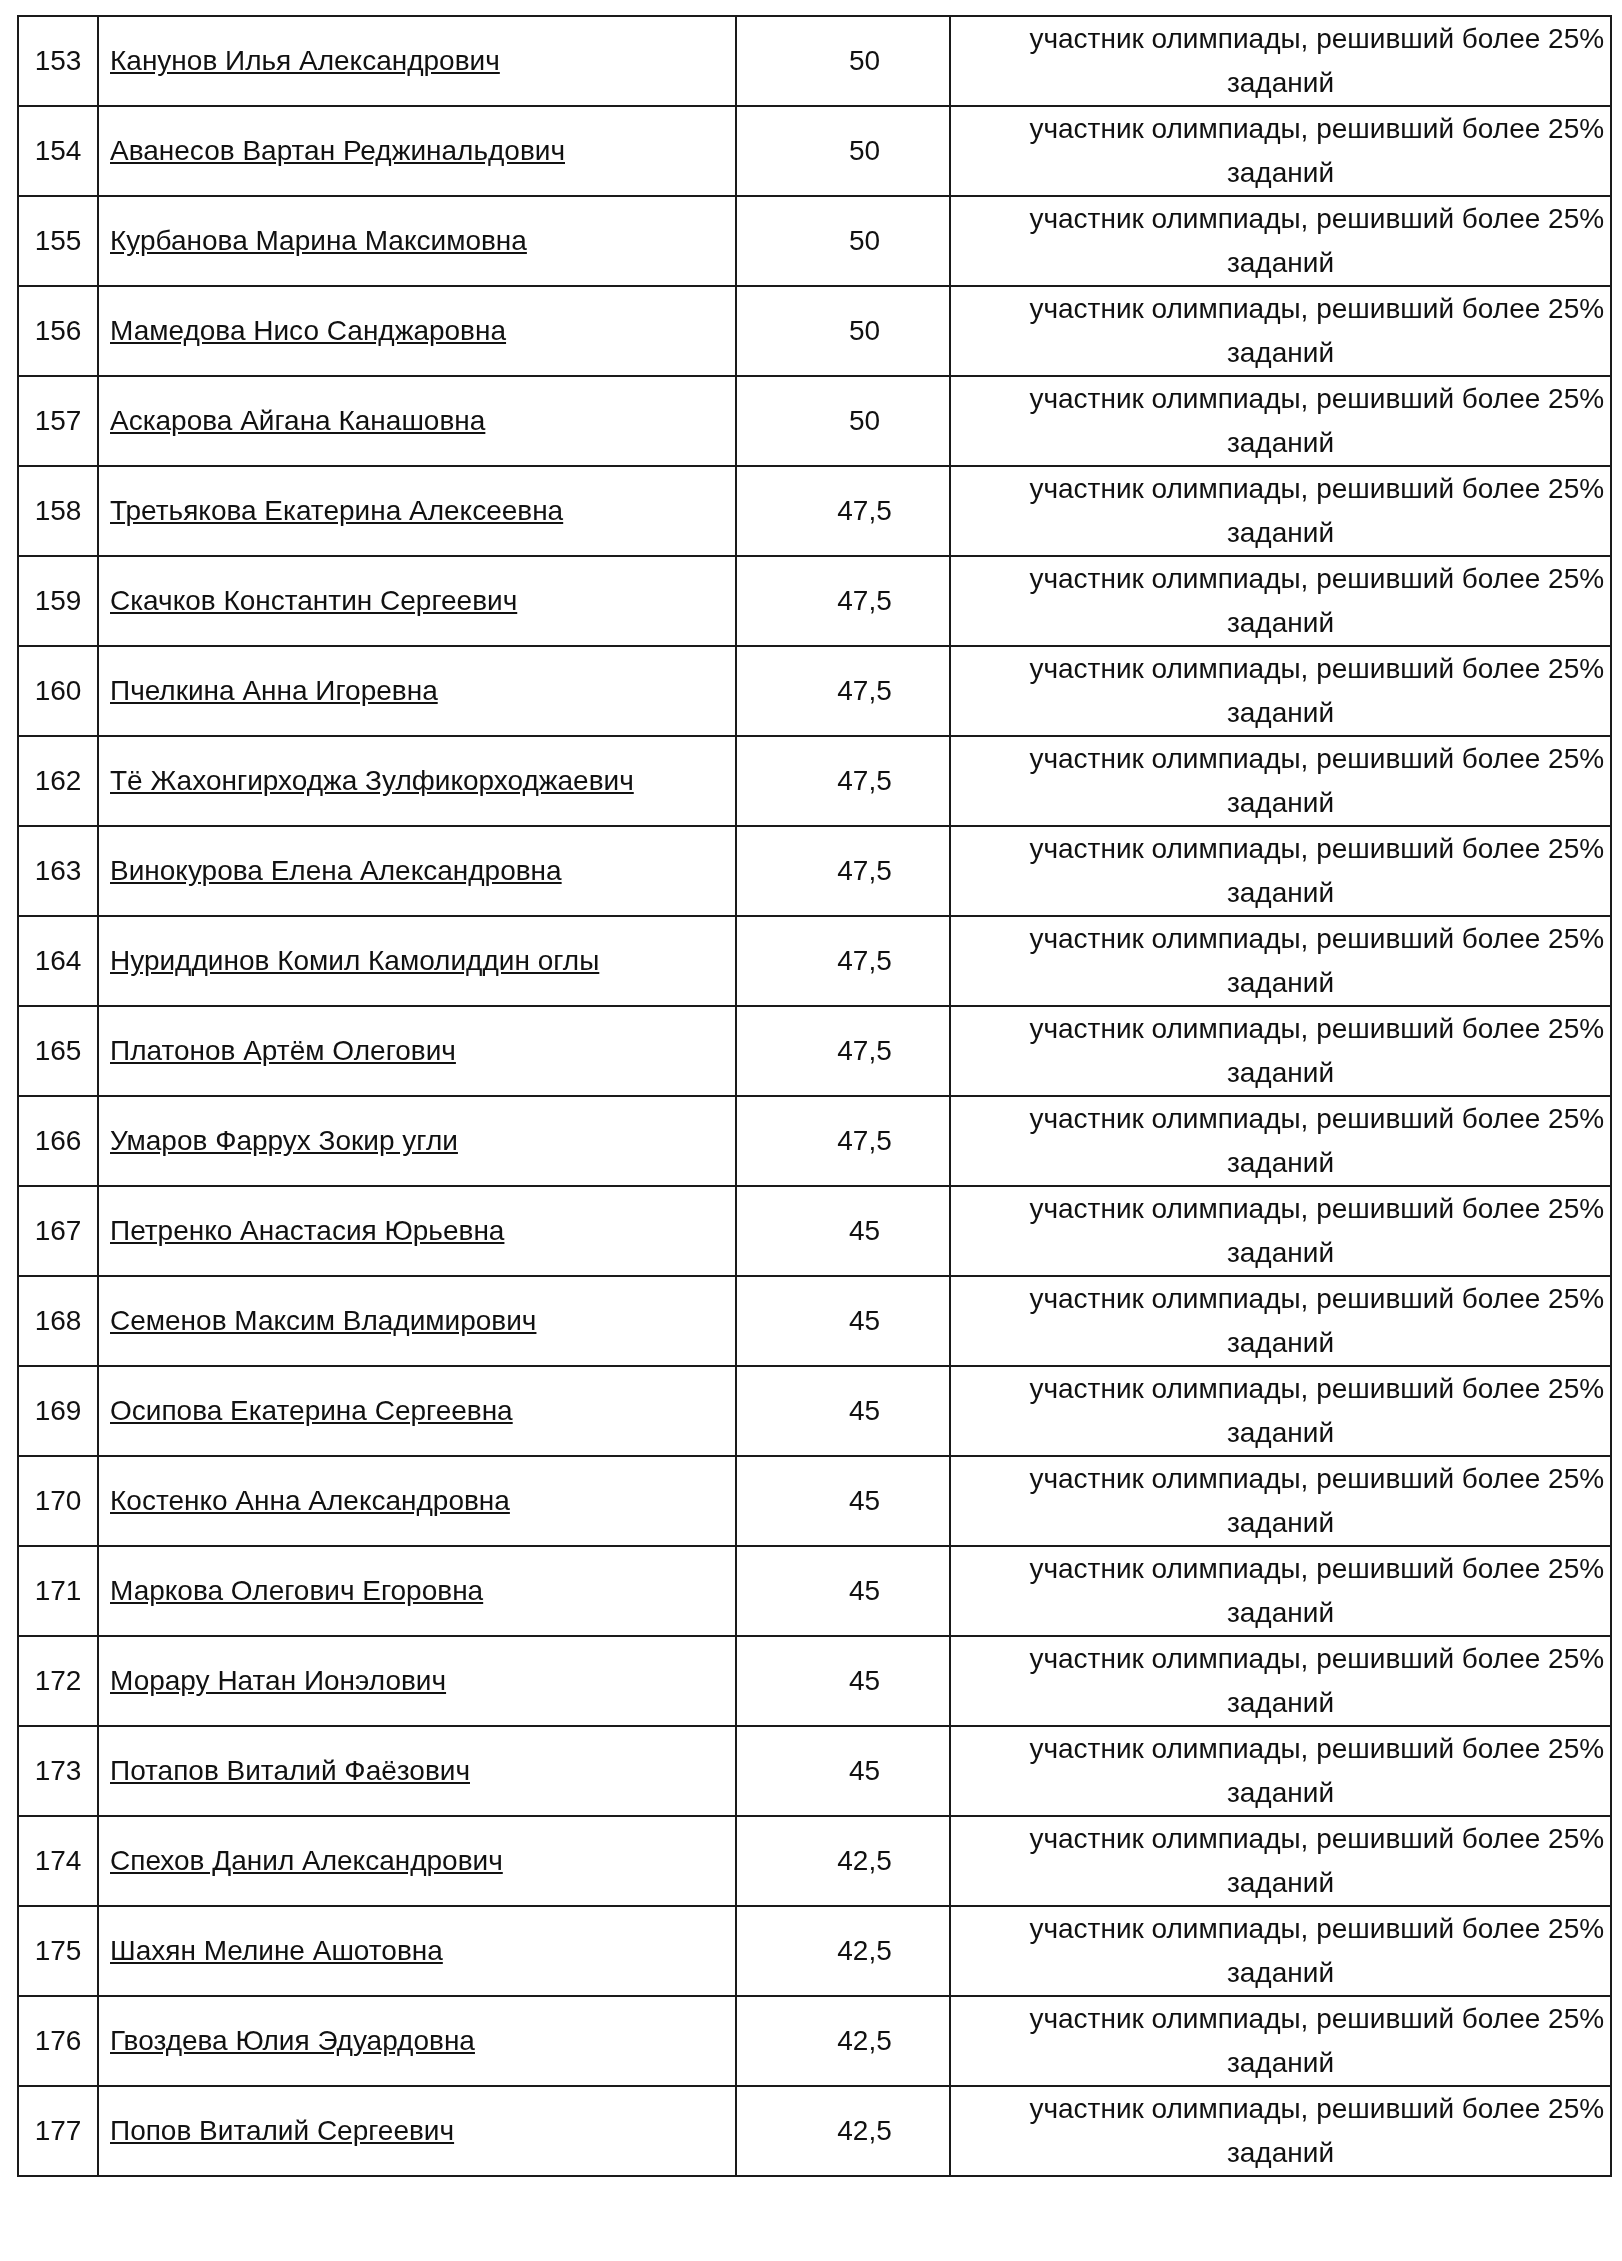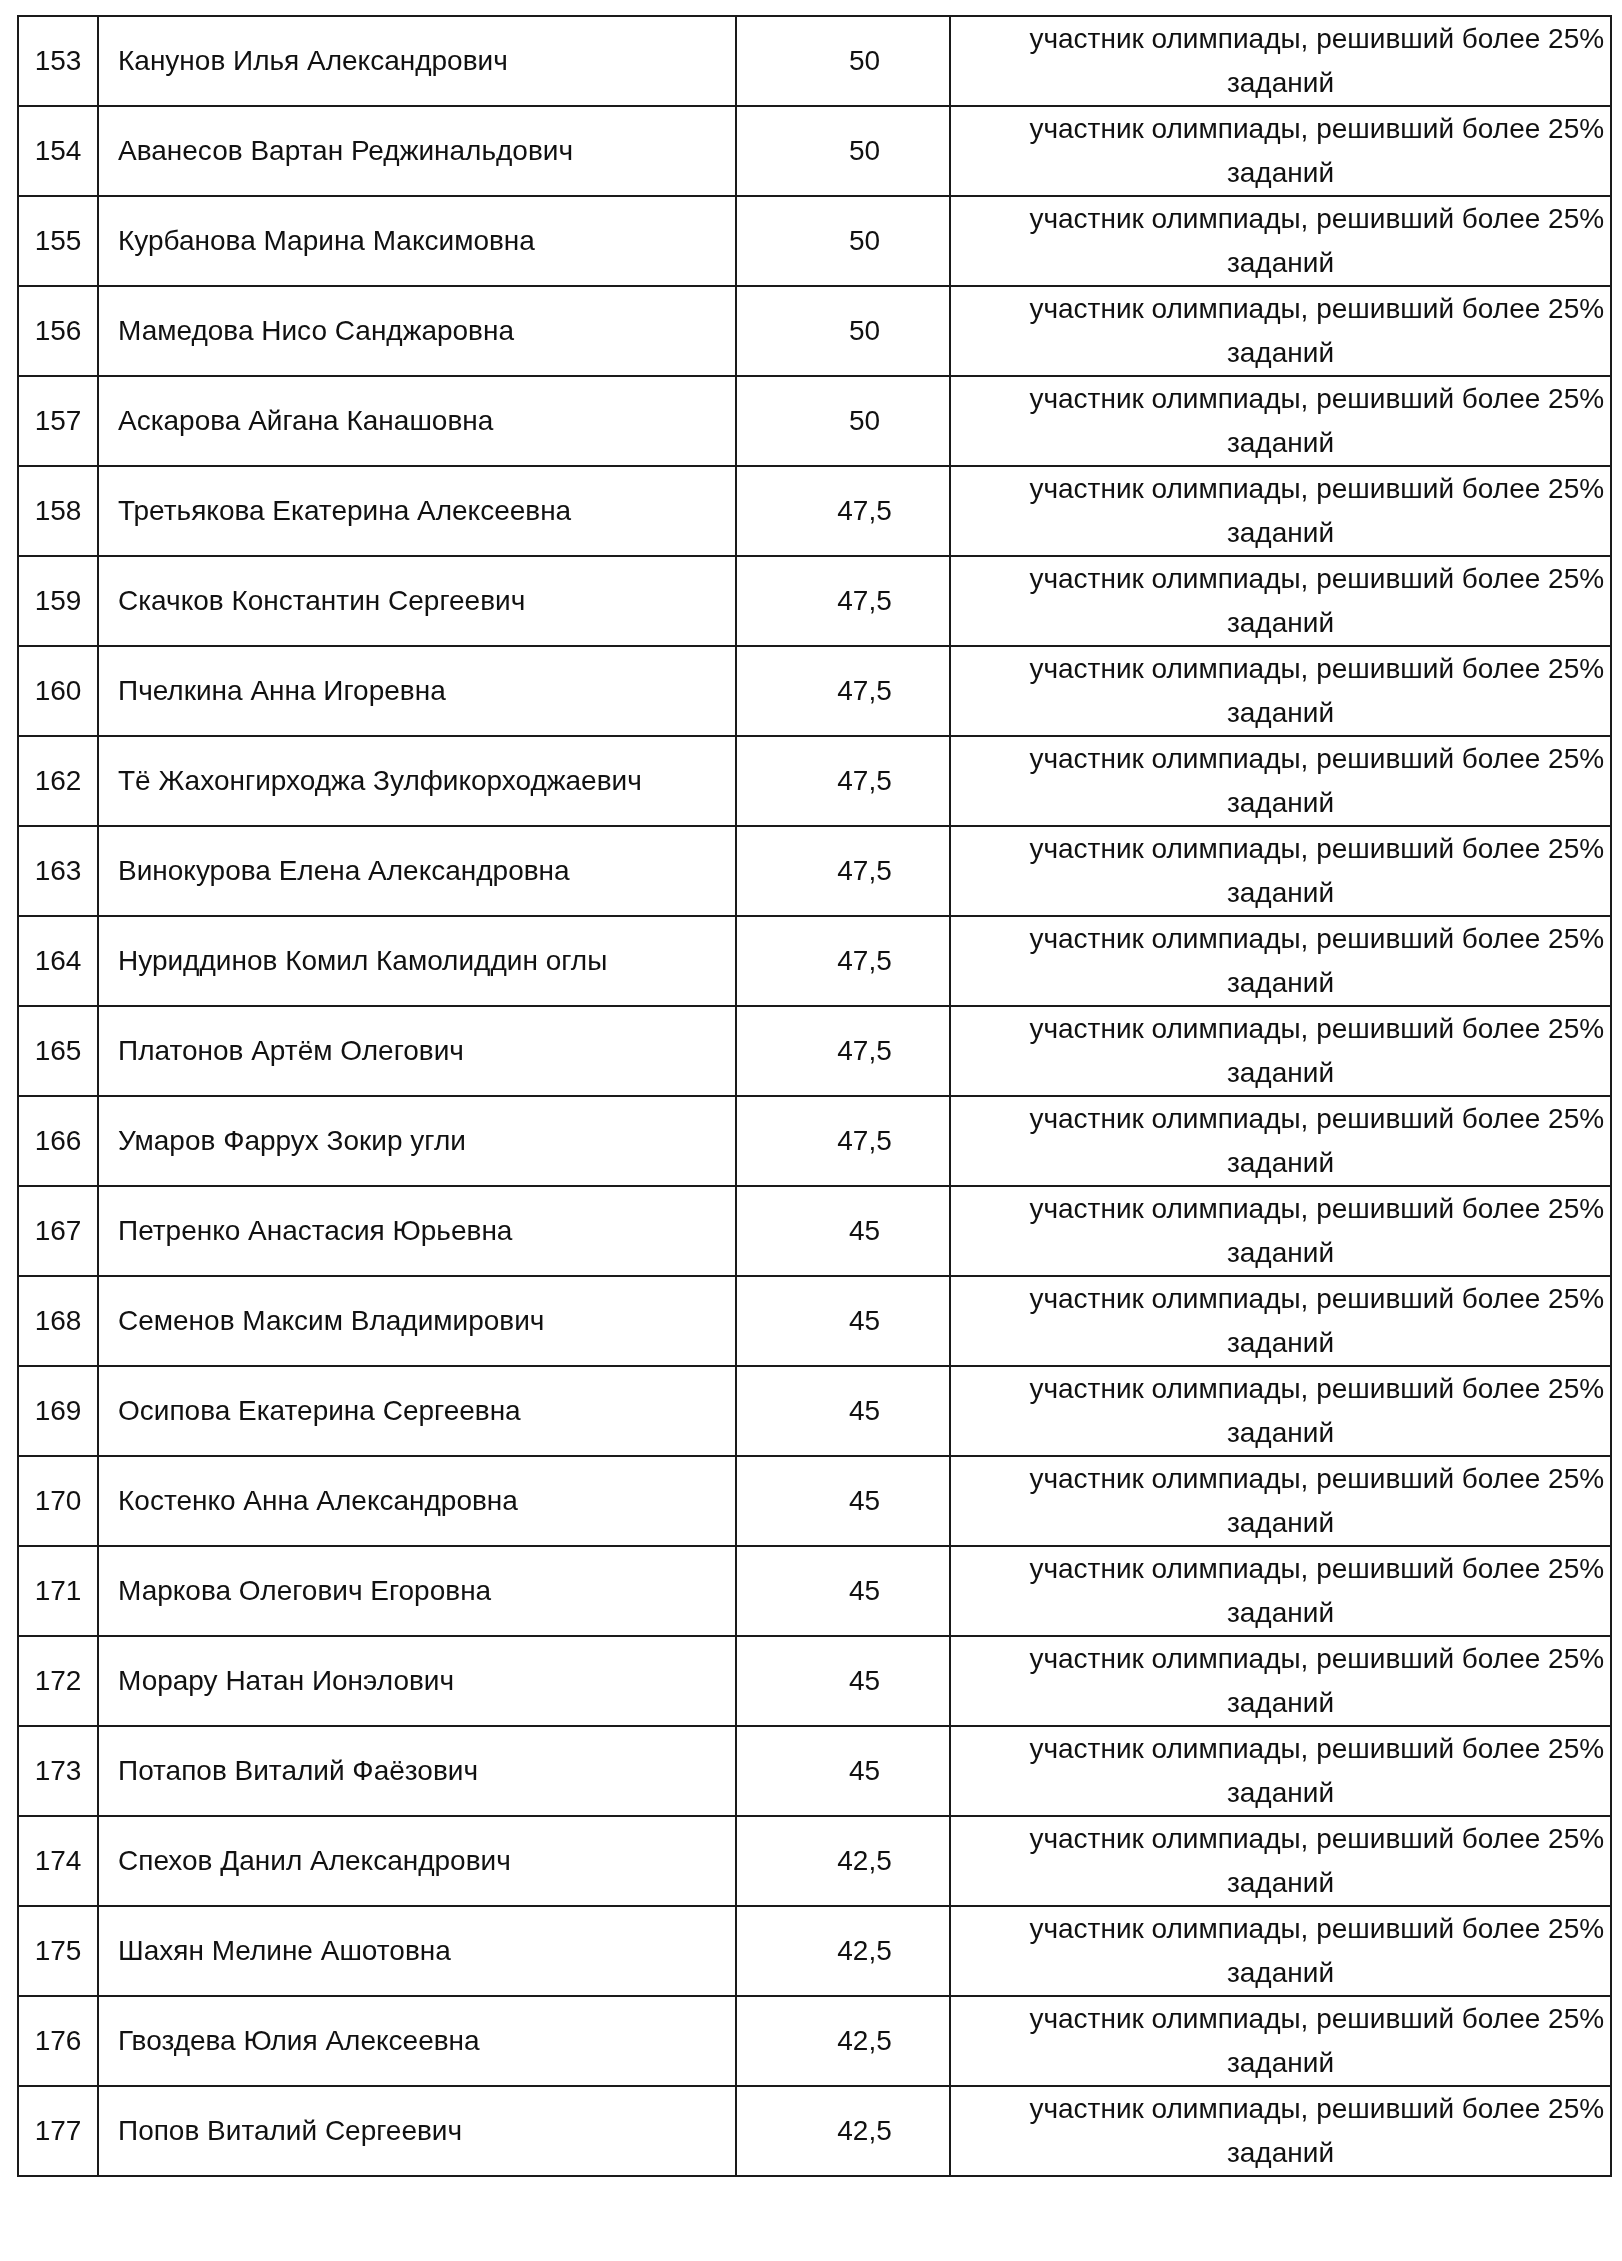--- a/index.html
+++ b/index.html
@@ -6,21 +6,21 @@
   body { width: 1622px; height: 2261px; position: relative; overflow: hidden;
          font-family: "Liberation Sans", "DejaVu Sans", sans-serif; color: #111; }
   .sheet { position: absolute; left: 17px; top: 14.7px; width: 1593px; }
   table { border-collapse: collapse; width: 1593px; table-layout: fixed; }
   col.c-num { width: 80px; }
   col.c-name { width: 638px; }
   col.c-score { width: 214px; }
   col.c-status { width: 661px; }
   td { border: 2.2px solid #1a1a1a; height: 84px; padding: 0; vertical-align: middle; }
   td.num { text-align: center; font-size: 28px; }
-  td.name { text-align: left; padding-left: 19px; font-size: 28px; white-space: nowrap; overflow: hidden; }
+  td.name { text-align: left; padding-left: 11px; font-size: 28px; white-space: nowrap; overflow: hidden; text-decoration: underline; }
   td.score { text-align: center; font-size: 28px; padding-left: 43px; }
   td.status { text-align: center; font-size: 28px; line-height: 44px; padding: 0 5.9px; border-radius: 18px; }
   td.status .l1 { display: block; text-align: right; }
   td.status .l2 { display: block; text-align: center; }
 </style>
 </head>
 <body>
 
 <div class="sheet">
   <table>
@@ -224,21 +224,21 @@
           <td class="num">175</td>
           <td class="name">Шахян Мелине Ашотовна</td>
           <td class="score">42,5</td>
           <td class="status">
             <span class="l1">участник олимпиады, решивший более 25%</span>
             <span class="l2">заданий</span>
           </td>
         </tr>
         <tr>
           <td class="num">176</td>
-          <td class="name">Гвоздева Юлия Алексеевна</td>
+          <td class="name">Гвоздева Юлия Эдуардовна</td>
           <td class="score">42,5</td>
           <td class="status">
             <span class="l1">участник олимпиады, решивший более 25%</span>
             <span class="l2">заданий</span>
           </td>
         </tr>
         <tr>
           <td class="num">177</td>
           <td class="name">Попов Виталий Сергеевич</td>
           <td class="score">42,5</td>

